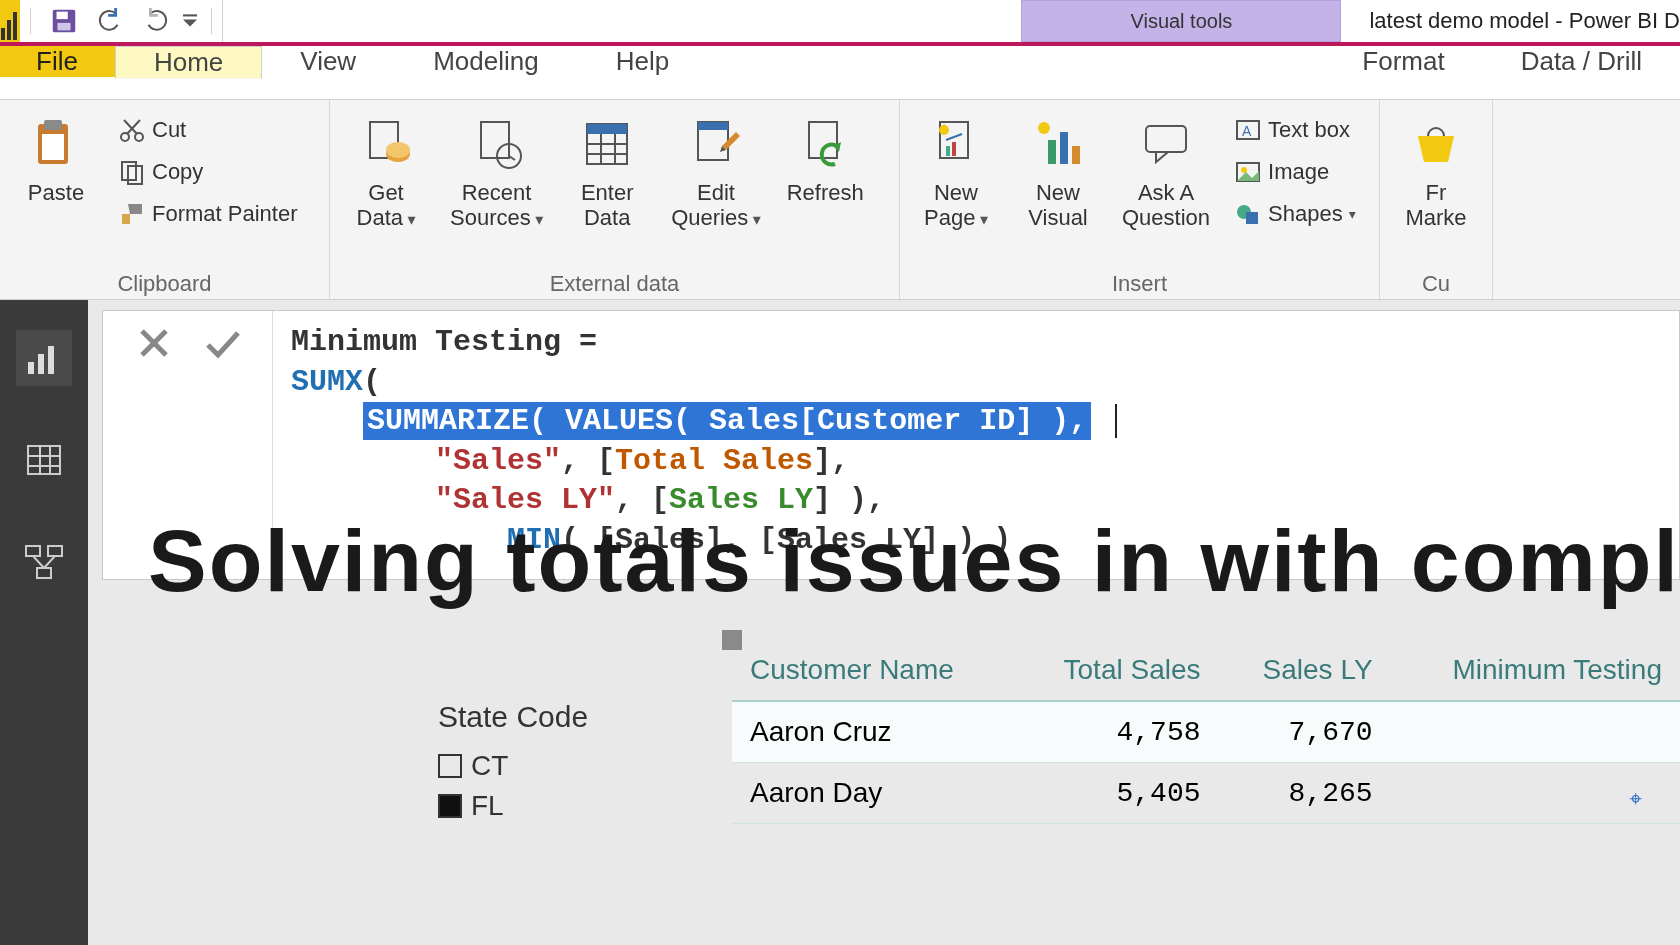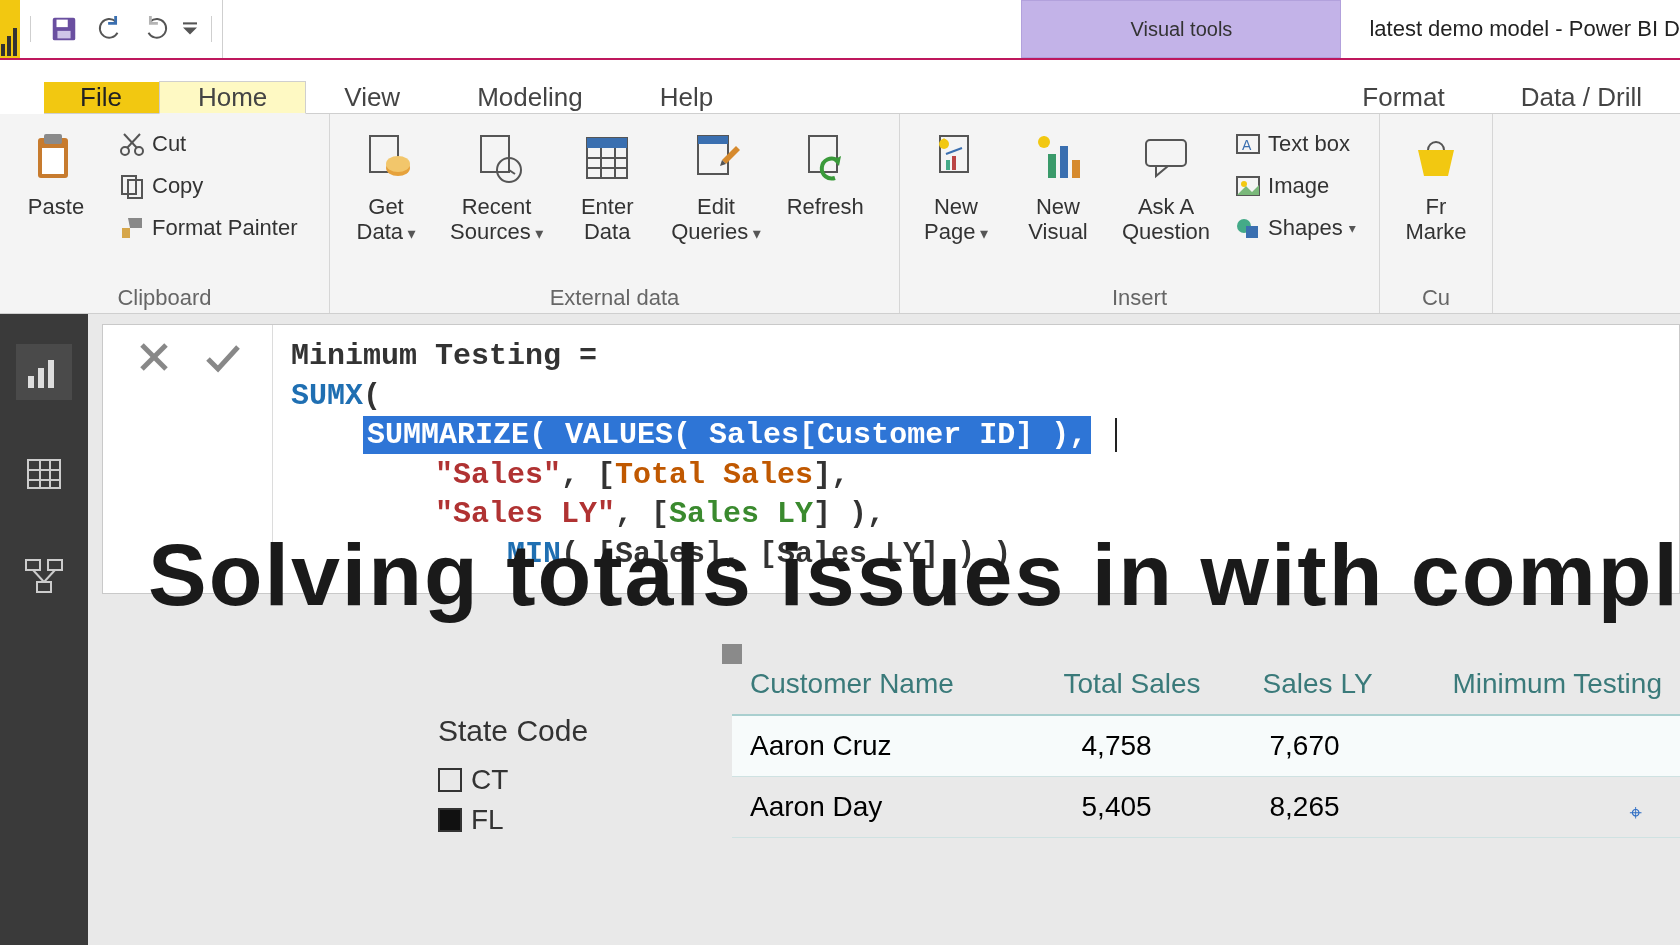--- a/index.html
+++ b/index.html
@@ -1,31 +1,31 @@
 <!DOCTYPE html>
 <html><head>
 <meta charset="utf-8">
 <style>
   * { margin: 0; padding: 0; box-sizing: border-box; }
   body { font-family: "Segoe UI", Arial, sans-serif; background: #fff; overflow: hidden; width: 1680px; height: 945px; }
 
   
-  .titlebar { height: 60px; display: flex; align-items: stretch; border-bottom: 2px solid #be185d; }
+  .titlebar { height: 46px; display: flex; align-items: stretch; border-bottom: 4px solid #be185d; }
   .logo-box { width: 20px; background: #f2c811; height: 100%; display: flex; align-items: flex-end; justify-content: center; padding-bottom: 2px; }
   .logo-box svg { width: 18px; height: 30px; }
   .qat { display: flex; align-items: center; border-right: 1px solid #cfcfcf; }
   .qat-sep { width: 1px; height: 26px; background: #cfcfcf; margin: 0 10px; }
   .qat-btn { width: 46px; height: 100%; display: flex; align-items: center; justify-content: center; cursor: pointer; }
   .qat-btn svg { width: 30px; height: 30px; }
   .qat-dd { width: 22px; display:flex; align-items:center; justify-content:center; }
   .visual-tools { margin-left: auto; width: 320px; background: #c3b3e8; display:flex; align-items:center; justify-content:center; font-size: 20px; color:#333; border: 1px solid #b2a1dc; height:100%; }
   .wintitle { flex: 0 0 auto; padding: 0 0 0 28px; display:flex; align-items:center; font-size: 22px; color:#222; white-space: nowrap; }
 
   
-  .menubar { height: 54px; display:flex; align-items: flex-end; border-bottom: 1px solid #cfcfcf; margin-left: 44px; }
+  .menubar { height: 54px; display:flex; align-items: flex-start; border-bottom: 1px solid #cfcfcf; }
   .menu-tab { padding: 0 38px; display:flex; align-items:center; font-size: 26px; color:#444; cursor:pointer; border-right: 1px solid transparent; }
   .menu-tab.file { background:#f2c811; color:#222; padding: 0 36px; }
   .menu-tab.active { background:#fef9c3; border: 1px solid #cfcfcf; border-bottom: 1px solid #f4f4f4; margin-bottom:-1px; }
   .menu-spacer { flex:1; }
   .context-tabs { display:flex; }
   .ctx-tab { padding: 0 38px; display:flex; align-items:center; font-size: 26px; color:#444; background:#fff; }
 
   
   .ribbon { height: 200px; background: #f4f4f4; display:flex; border-bottom: 1px solid #cfcfcf; }
   .ribbon-group { border-right: 1px solid #d6d6d6; display:flex; flex-direction:column; padding: 6px 10px 2px 10px; }
@@ -69,21 +69,21 @@
   .slicer .chk { width:24px; height:24px; border:2px solid #333; display:inline-block; }
   .slicer .chk.checked { background:#111; }
 
   
   .tablev { position:absolute; left: 644px; top: 340px; right: 0; }
   .tablev .handle { width: 20px; height: 20px; background:#8a8a8a; position:absolute; top:-10px; left:-10px; }
   .tbl { width: 100%; border-collapse: collapse; font-size: 28px; }
   .tbl thead th { text-align:left; color:#3a7a7a; font-weight:500; padding: 14px 18px; border-bottom: 2px solid #a9cfcf; white-space:nowrap; }
   .tbl thead th.num { text-align:right; }
   .tbl tbody td { padding: 14px 18px; border-bottom: 1px solid #cfe2e2; white-space:nowrap; }
-  .tbl tbody td.num { text-align:center; }
+  .tbl tbody td.num { text-align:right;font-family:Liberation Mono, monospace; }
   .tbl tbody tr:nth-child(odd){ background:#f7fbfb; }
 
   .corner-mark { position:absolute; right: 38px; bottom: 12px; color:#2e6dc4; font-size: 22px; }
 
   
   svg .st { stroke:#555; stroke-width:2; fill:none; }
 </style>
 </head>
 <body>
 

